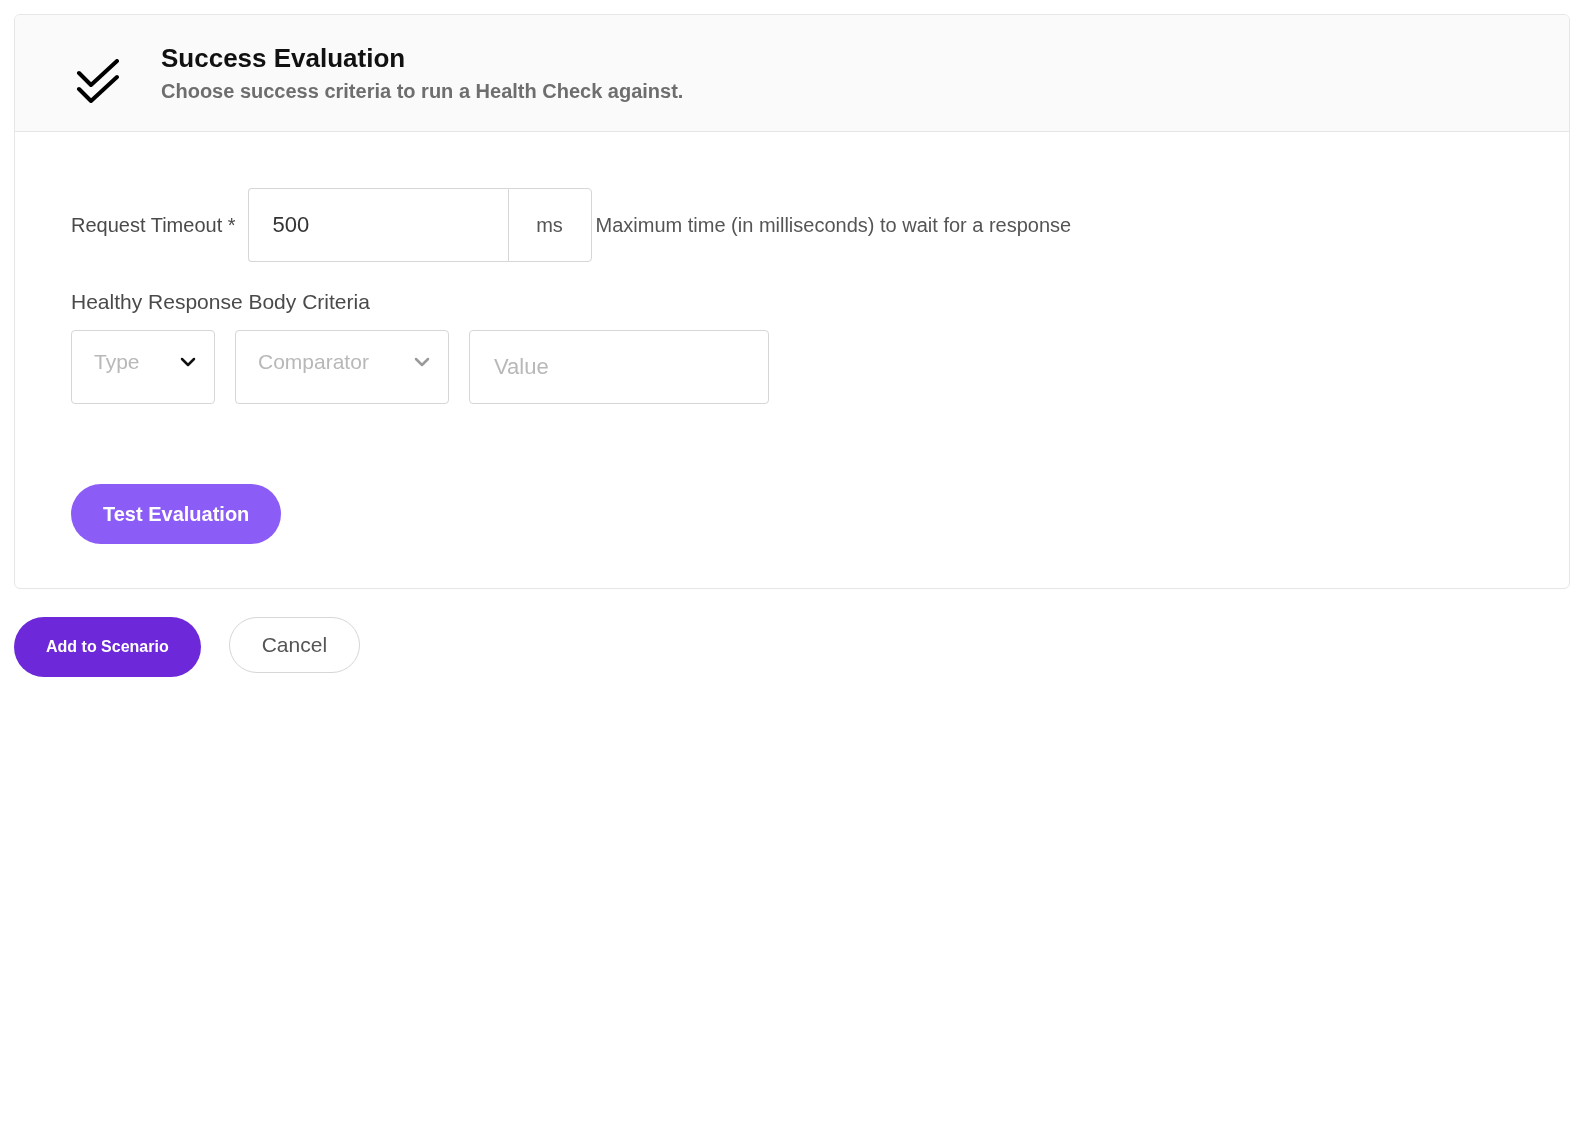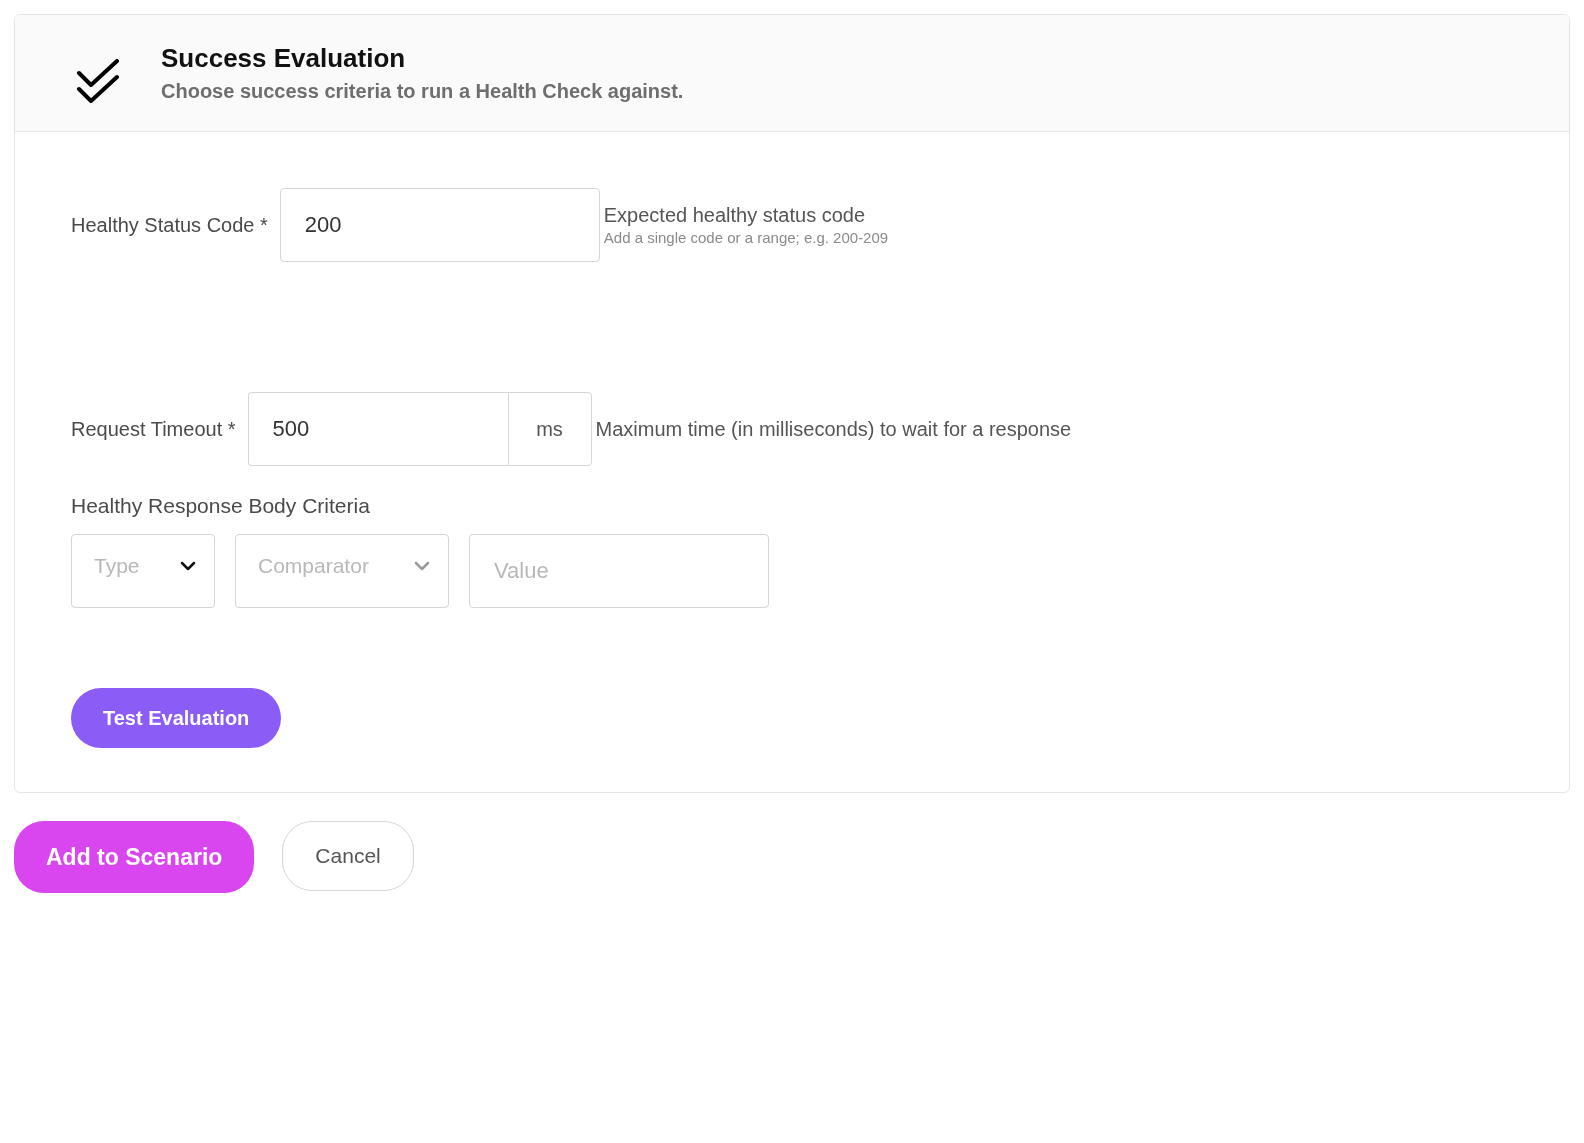--- a/index.html
+++ b/index.html
@@ -178,30 +178,30 @@
   .btn-primary {
     background: #8b5cf6;
     color: #fff;
   }
   .footer-actions {
     display: flex;
     gap: 28px;
     padding: 28px 0 8px 0;
   }
   .btn-add {
-    background: #d946ef;
+    background: #6d28d9;
     color: #fff;
-    height: 72px;
-    font-size: 23px;
+    height: 60px;
+    font-size: 16px;
   }
   .btn-cancel {
     background: #fff;
     color: #555;
     border: 1px solid #d6d6d6;
-    height: 70px;
+    height: 56px;
     font-weight: 500;
     font-size: 21px;
   }
 </style>
 </head>
 <body>
 
 <div class="panel">
   <div class="panel-header">
     <svg class="doublecheck-icon" viewBox="0 0 52 44" fill="none" stroke="#000" stroke-width="4" stroke-linecap="round" stroke-linejoin="round">
@@ -209,28 +209,20 @@
       <polyline points="6,30 18,42 44,18"></polyline>
     </svg>
     <div>
       <div class="panel-title">Success Evaluation</div>
       <div class="panel-subtitle">Choose success criteria to run a Health Check against.</div>
     </div>
   </div>
 
   <div class="panel-body">
 
-    <div class="field-row tall-gap">
-      <span class="field-label">Healthy Status Code *</span>
-      <input class="text-input status" type="text" value="200" style="">
-      <div class="hint-col">
-        <span class="hint-main">Expected healthy status code</span>
-        <span class="hint-sub">Add a single code or a range; e.g. 200-209</span>
-      </div>
-    </div>
 
     <div class="field-row" style="margin-bottom:10px">
       <span class="field-label">Request Timeout *</span>
       <div class="timeout-wrap">
         <input class="text-input timeout" type="text" value="500" style="">
         <div class="unit-box">ms</div>
       </div>
       <div class="hint-col">
         <span class="hint-main">Maximum time (in milliseconds) to wait for a response</span>
       </div>

